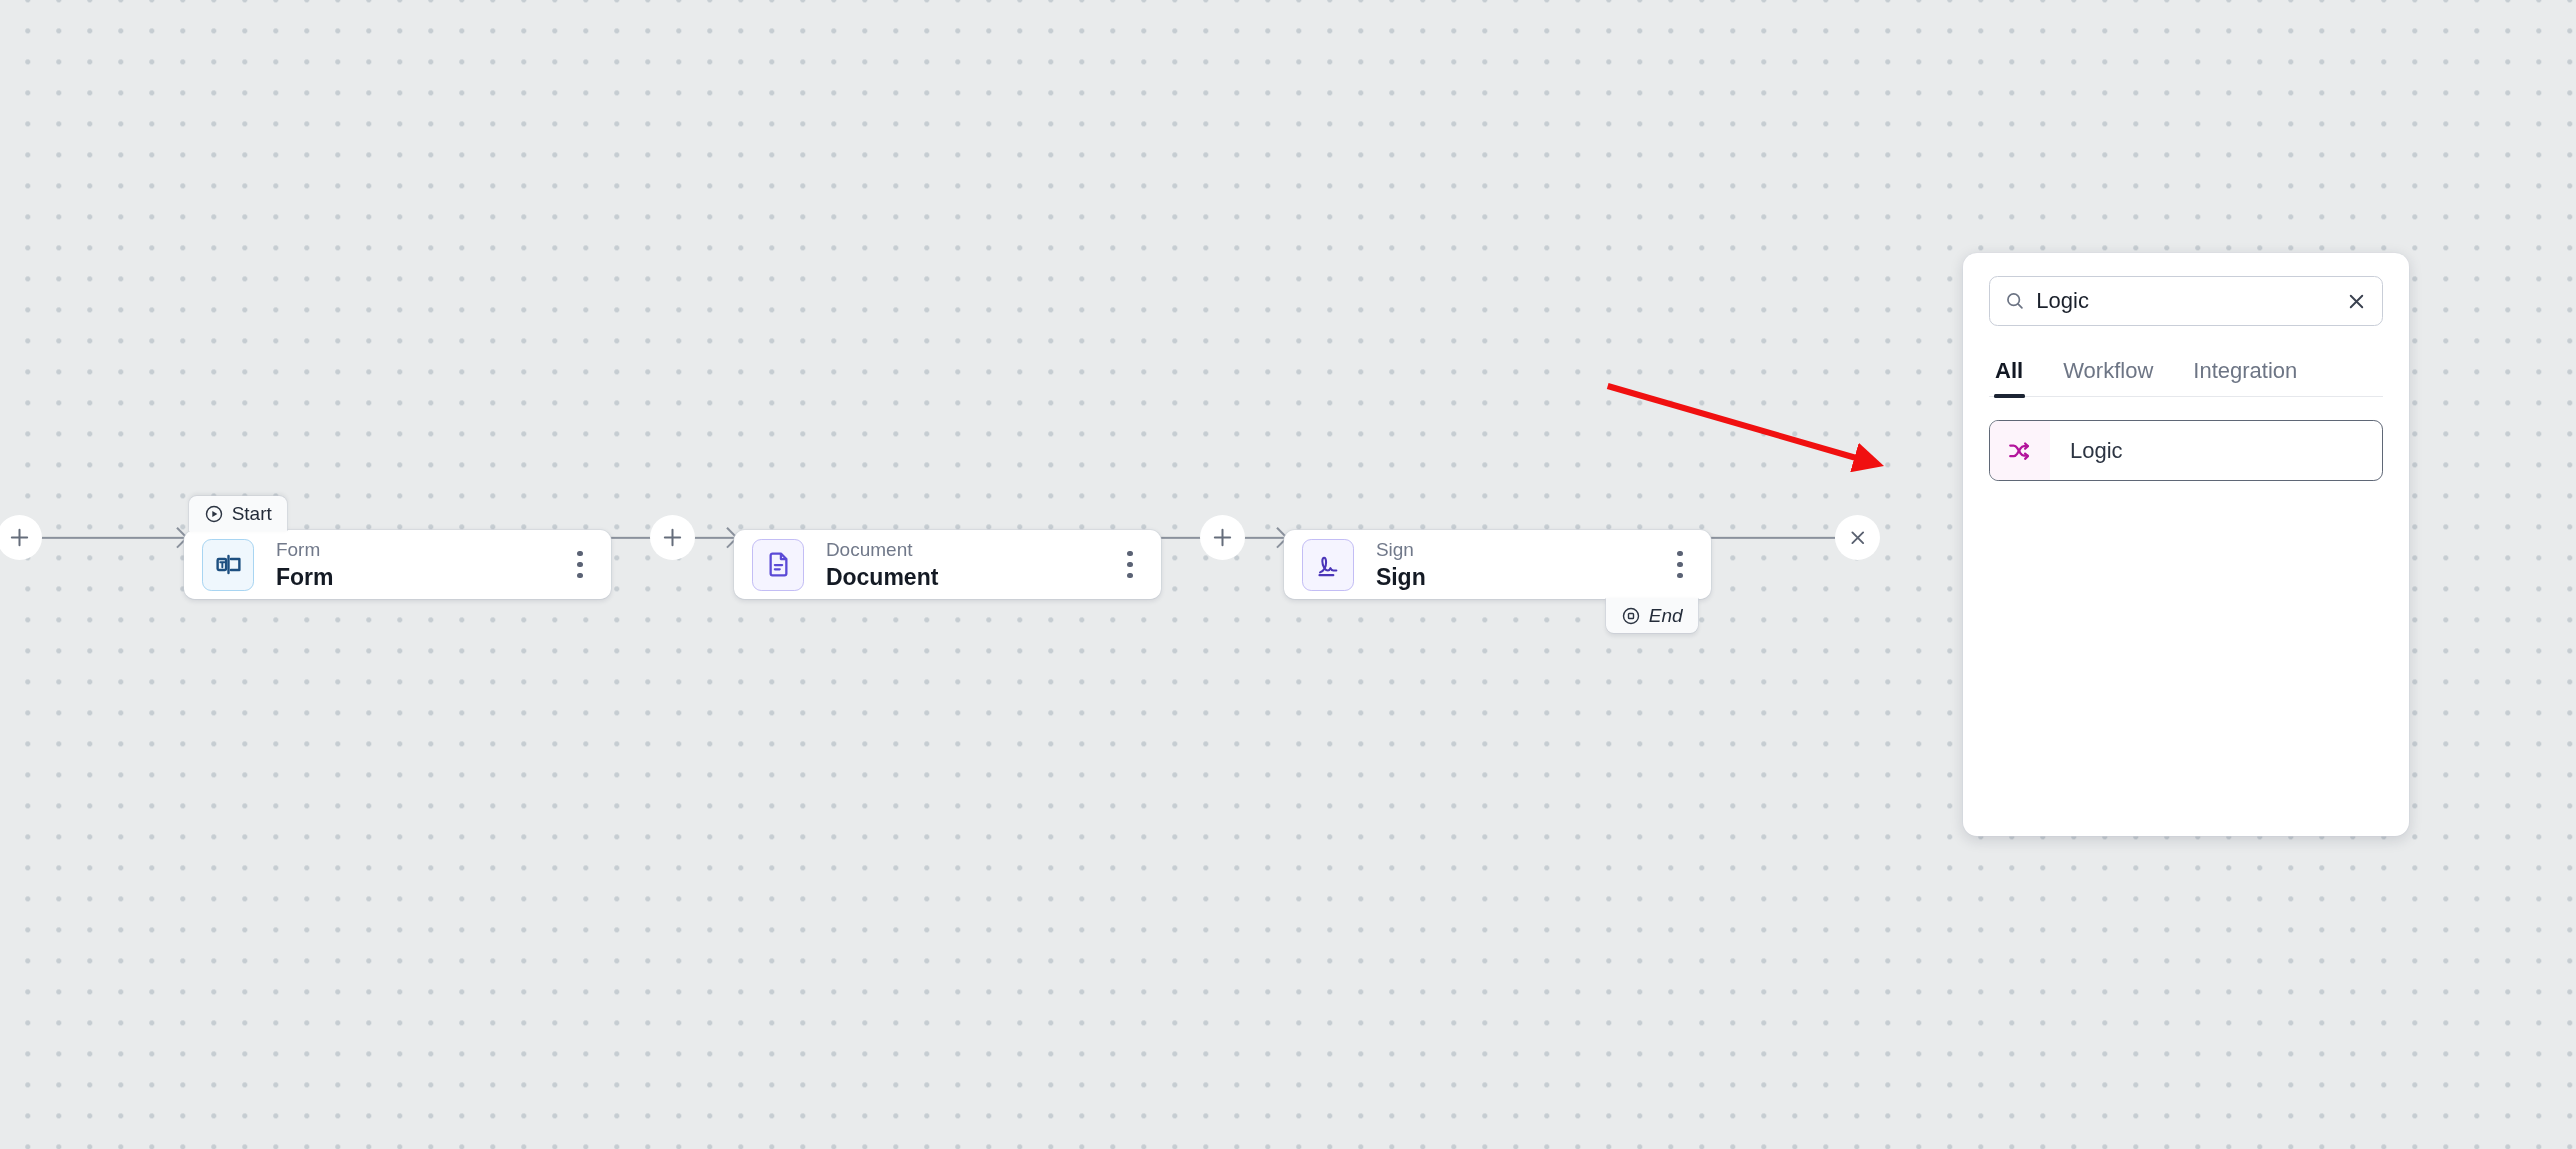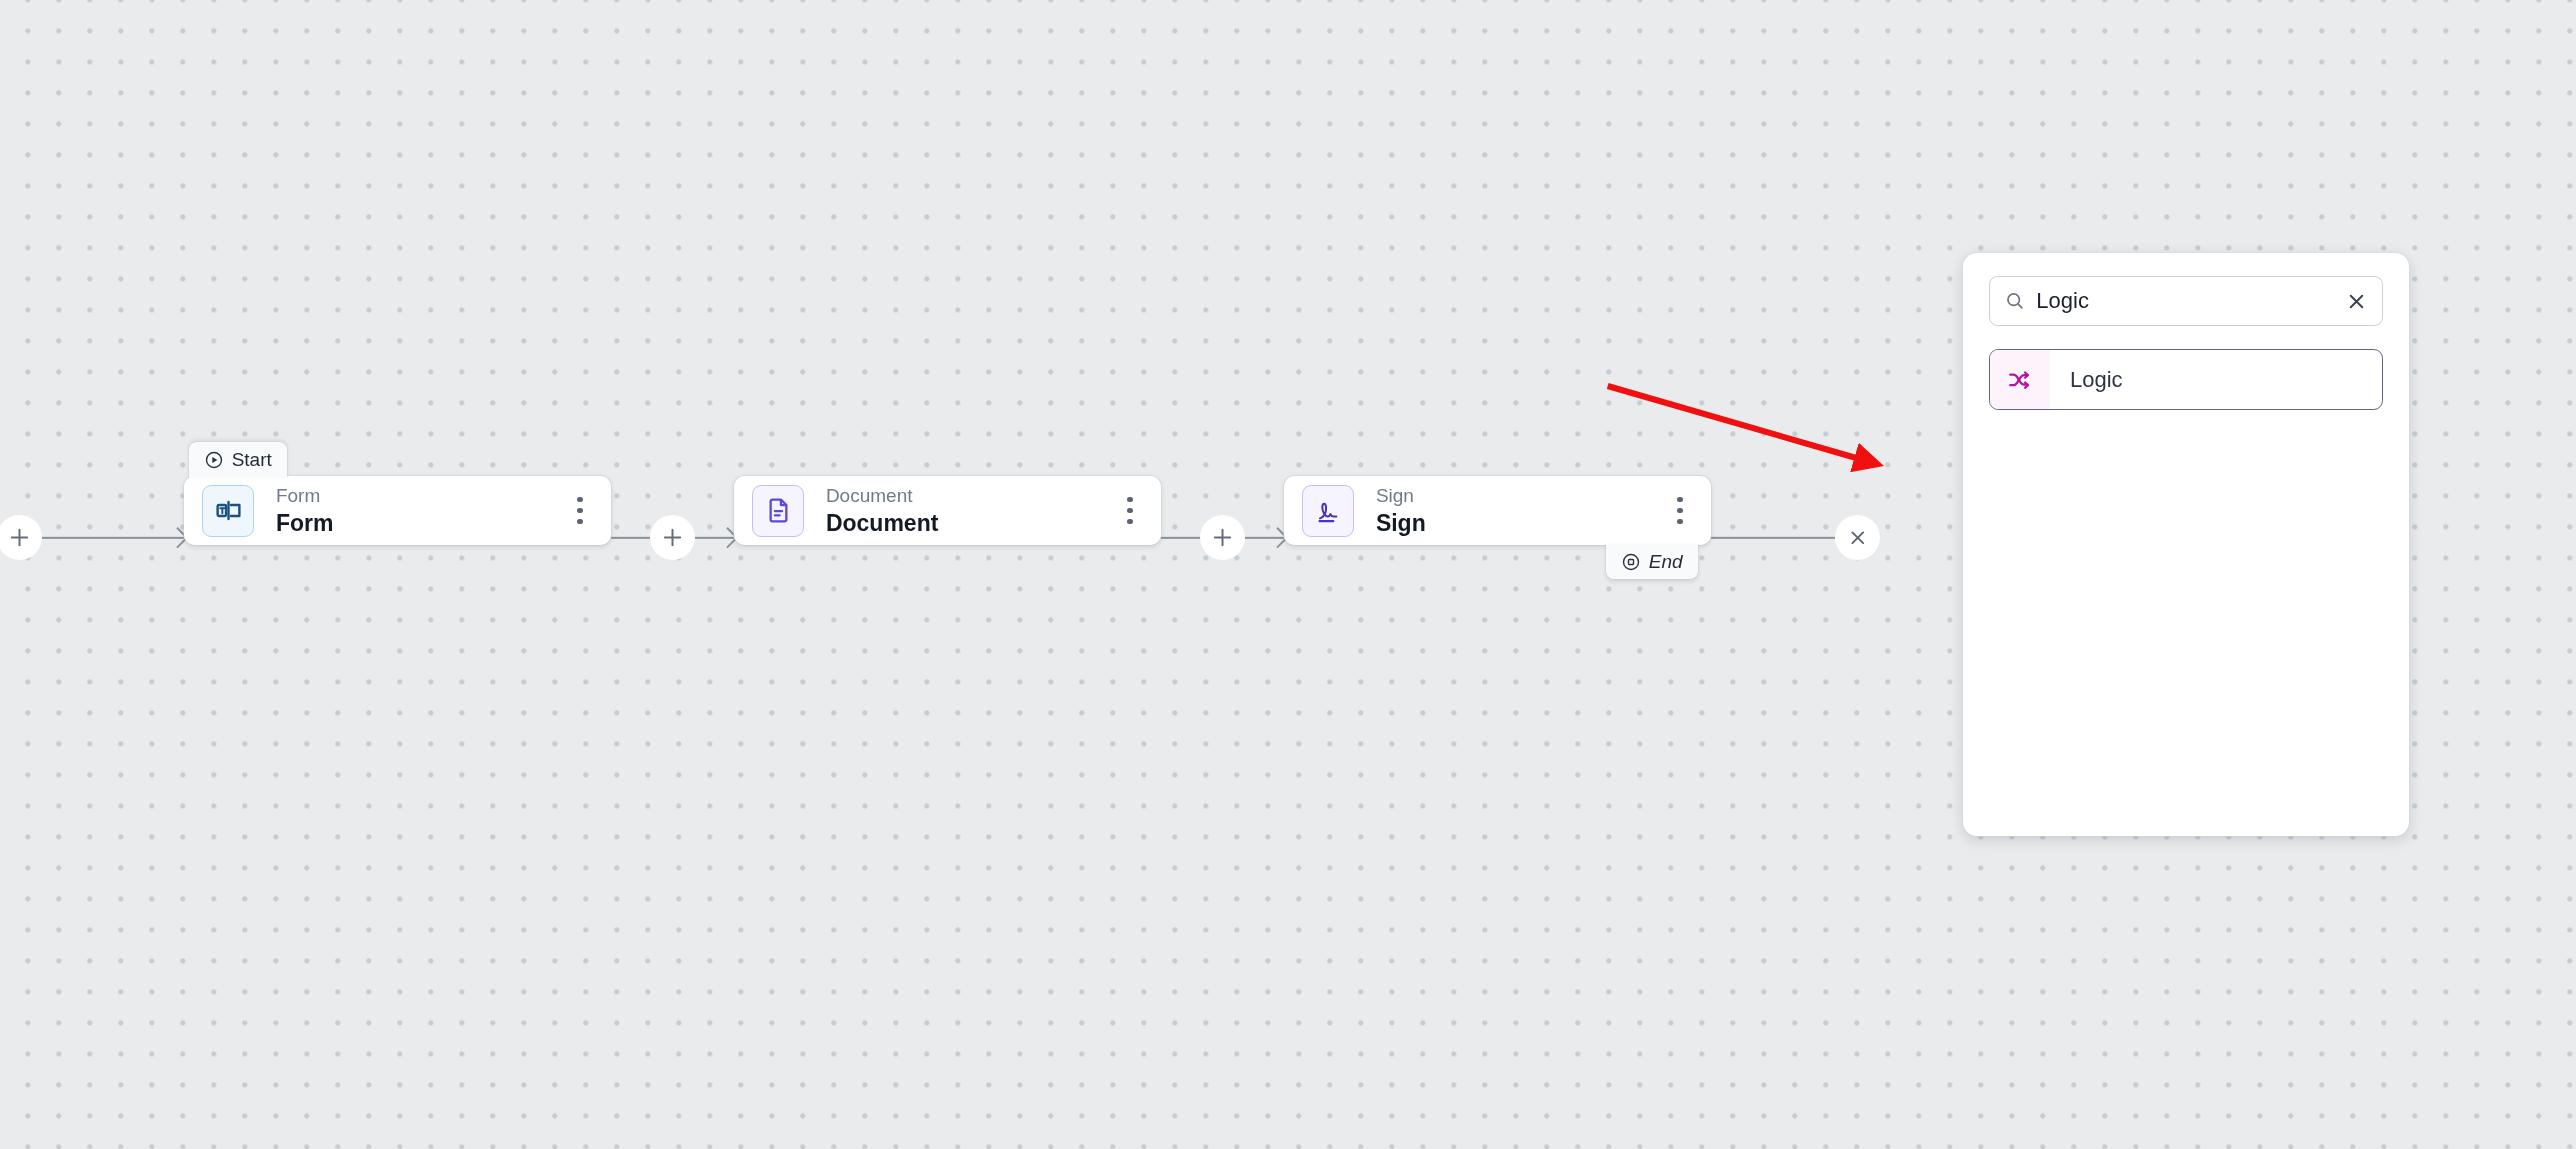--- a/index.html
+++ b/index.html
@@ -22,21 +22,21 @@
   }
 
   
   #flow-row {
     position: absolute;
     left: 0;
     top: 476px;
     width: 1891px;
     height: 123px;
     display: flex;
-    align-items: flex-start;
+    align-items: flex-end;
   }
 
   .conn {
     position: relative;
     height: 123px;
     flex: 0 0 auto;
     display: flex;
     align-items: center;
     justify-content: center;
   }
@@ -405,20 +405,25 @@
         <path d="M15.6 15.6L20 20" stroke="#6b7383" stroke-width="1.9" stroke-linecap="round"></path>
       </svg>
       <input id="search-input" type="text" value="Logic" placeholder="Search" style="">
       <button class="icon-btn">
         <svg width="23" height="23" viewBox="0 0 24 24" fill="none">
           <path d="M6 6l12 12M18 6L6 18" stroke="#3a414f" stroke-width="2" stroke-linecap="round"></path>
         </svg>
       </button>
     </div>
 
+    <div id="tabs">
+      <button class="tab active">All</button>
+      <button class="tab">Workflow</button>
+      <button class="tab">Integration</button>
+    </div>
 
     <div id="results">
       <div class="result-item">
         <div class="result-icon">
           <svg width="26" height="26" viewBox="0 0 24 24" fill="none">
             <path d="M3 7h3.2c1.4 0 2.3.9 3.1 2.1l3.2 5.1c.8 1.2 1.7 2.1 3.1 2.1H19" stroke="#b3159c" stroke-width="2.1" stroke-linecap="round" stroke-linejoin="round"></path>
             <path d="M3 16.8h3.2c1.4 0 2.3-.9 3.1-2.1l3.2-5.1C13.3 8.4 14.2 7.5 15.6 7.5H19" stroke="#b3159c" stroke-width="2.1" stroke-linecap="round" stroke-linejoin="round"></path>
             <path d="M16.7 5.1L19.3 7.5 16.7 9.9" stroke="#b3159c" stroke-width="2.1" stroke-linecap="round" stroke-linejoin="round"></path>
             <path d="M16.7 14.4l2.6 2.4-2.6 2.4" stroke="#b3159c" stroke-width="2.1" stroke-linecap="round" stroke-linejoin="round"></path>
           </svg>

